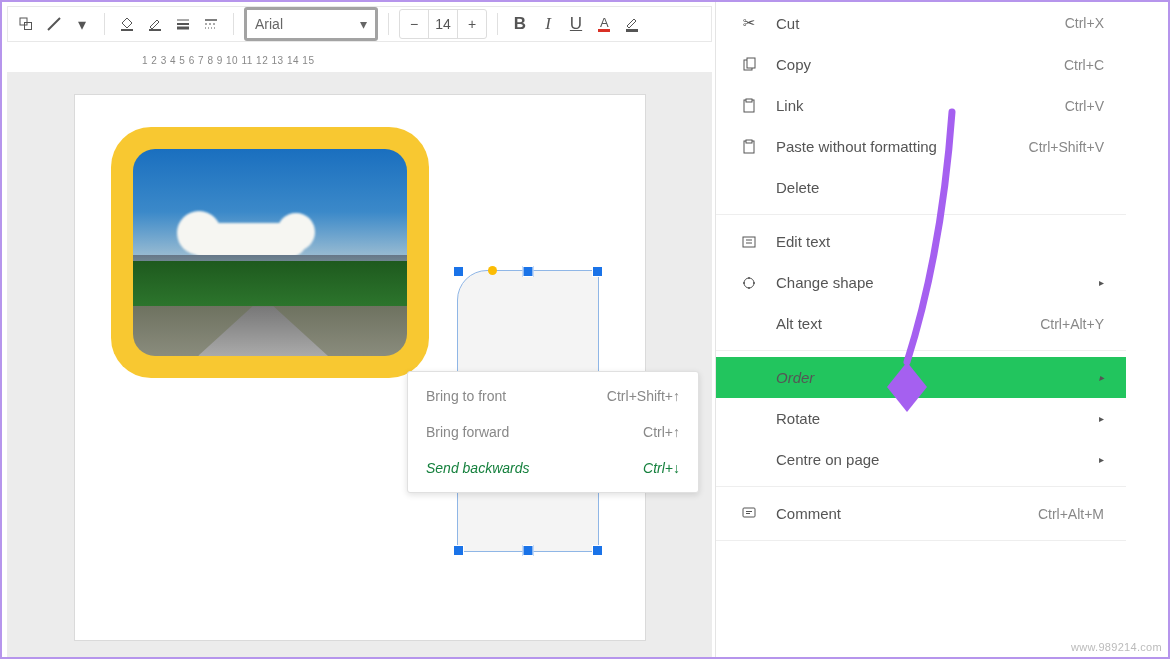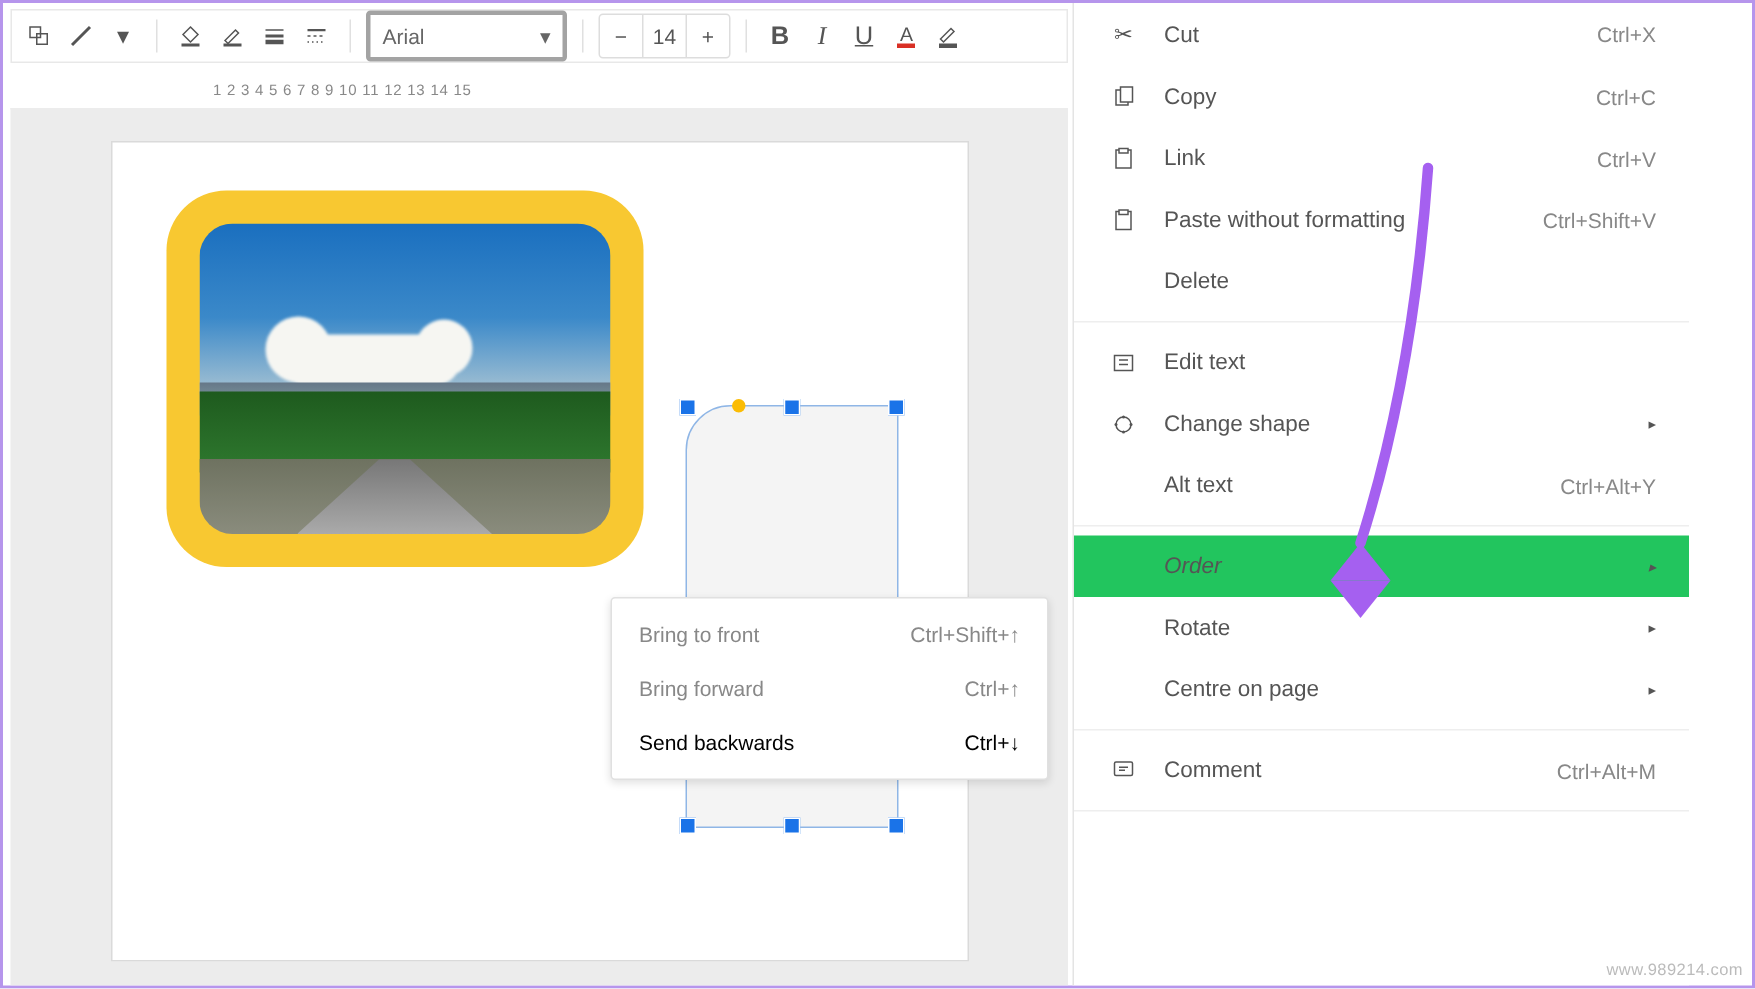--- a/index.html
+++ b/index.html
@@ -32,23 +32,23 @@
   .ground{position:absolute;left:0;right:0;bottom:0;height:24%;background:linear-gradient(#6e7260,#8a8c7d);}
   .road{position:absolute;left:50%;bottom:0;width:130px;height:24%;background:linear-gradient(#777,#aaa);transform:translateX(-55%);clip-path:polygon(42% 0,58% 0,100% 100%,0 100%);}
   
   .sel-shape{position:absolute;left:382px;top:175px;width:140px;height:280px;background:#f4f4f4;border:1px solid #8fb6e6;border-top-left-radius:30px;}
   .handle{position:absolute;width:9px;height:9px;background:#1a73e8;border:1px solid #fff;}
   .hd-tl{left:-5px;top:-5px;} .hd-tm{left:50%;top:-5px;transform:translateX(-50%);} .hd-tr{right:-5px;top:-5px;}
   .hd-ml{left:-5px;top:50%;transform:translateY(-50%);} .hd-mr{right:-5px;top:50%;transform:translateY(-50%);}
   .hd-bl{left:-5px;bottom:-5px;} .hd-bm{left:50%;bottom:-5px;transform:translateX(-50%);} .hd-br{right:-5px;bottom:-5px;}
   .yellow-dot{position:absolute;width:9px;height:9px;background:#fbbc04;border-radius:50%;left:30px;top:-5px;}
   
-  .submenu{position:absolute;left:405px;top:396px;width:290px;background:#fff;border:1px solid #e0e0e0;box-shadow:0 2px 6px rgba(0,0,0,.12);padding:6px 0;border-radius:3px;}
+  .submenu{position:absolute;left:405px;top:369px;width:290px;background:#fff;border:1px solid #e0e0e0;box-shadow:0 2px 6px rgba(0,0,0,.12);padding:6px 0;border-radius:3px;}
   .submenu .row{display:flex;justify-content:space-between;align-items:center;padding:10px 18px;font-size:14px;color:#888;}
-  .submenu .row.active{color:#000000;}
+  .submenu .row.active{color:#15803d;font-style:italic;}
   
   .ctx{position:absolute;left:713px;top:0;width:410px;bottom:0;background:#fff;border-left:1px solid #e4e4e4;}
   .ctx .row{display:flex;align-items:center;padding:12px 22px;font-size:15px;color:#555;position:relative;}
   .ctx .row .icn{width:22px;margin-right:16px;display:inline-flex;align-items:center;justify-content:center;color:#555;}
   .ctx .row .spacer{width:38px;}
   .ctx .row .lab{flex:1;}
   .ctx .row .short{color:#888;font-size:14px;}
   .ctx .sep{height:1px;background:#eee;margin:6px 0;}
   .ctx .row.hovered{background:#22c55e;font-style:italic;}
   .ctx .row .tri{font-size:10px;color:#555;margin-left:8px;}

